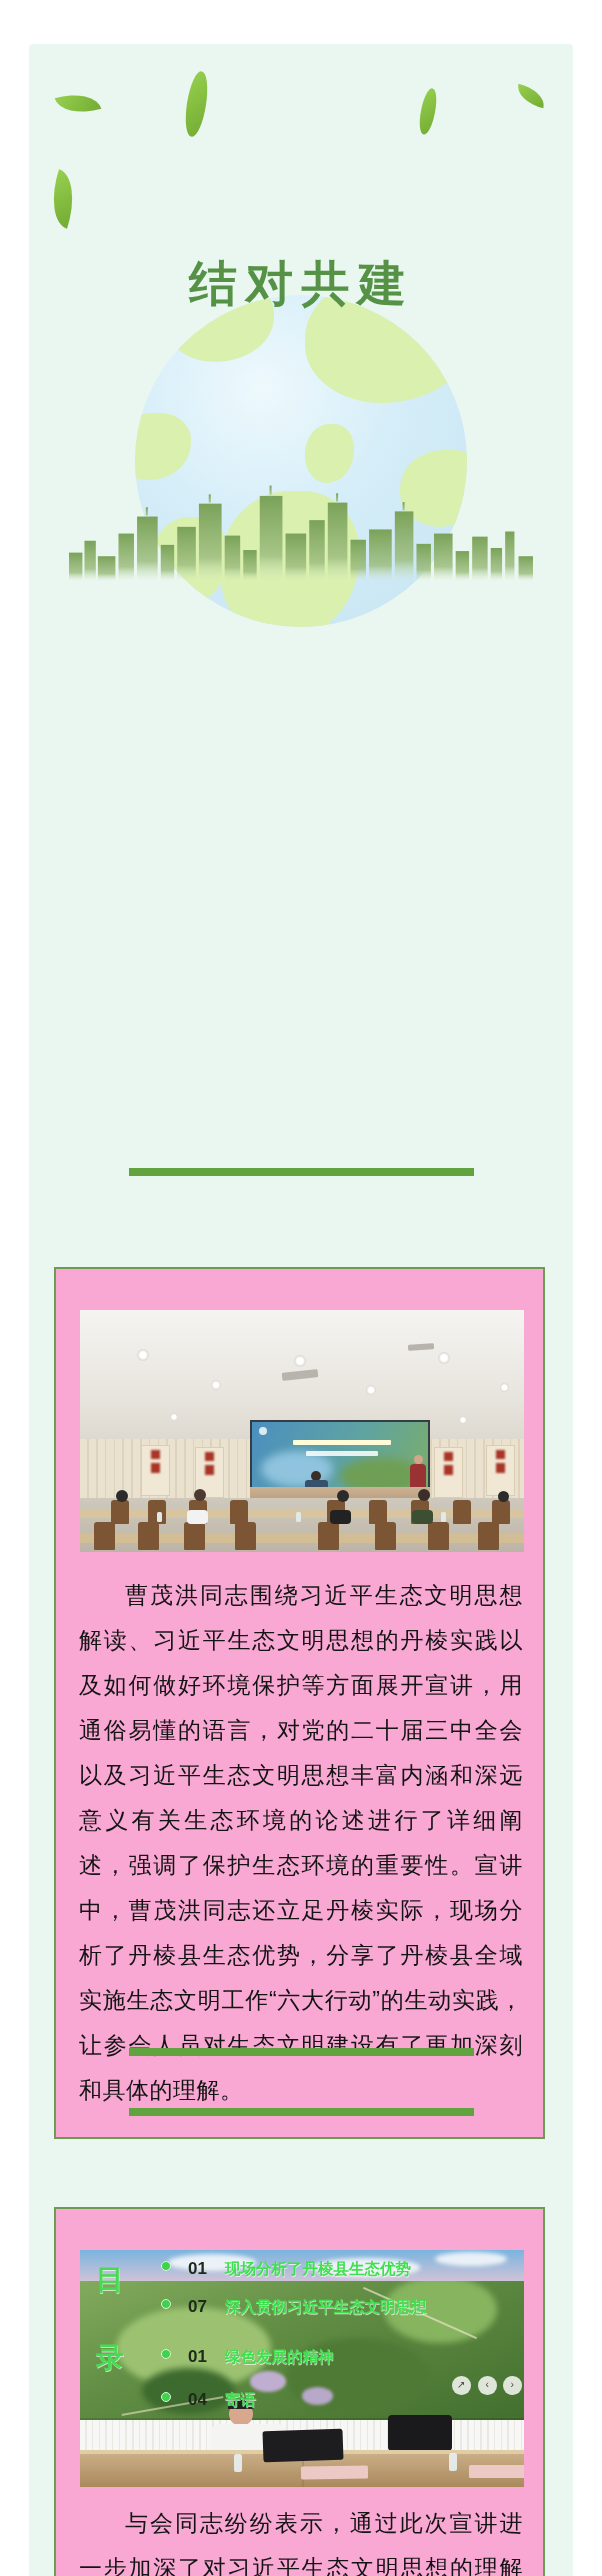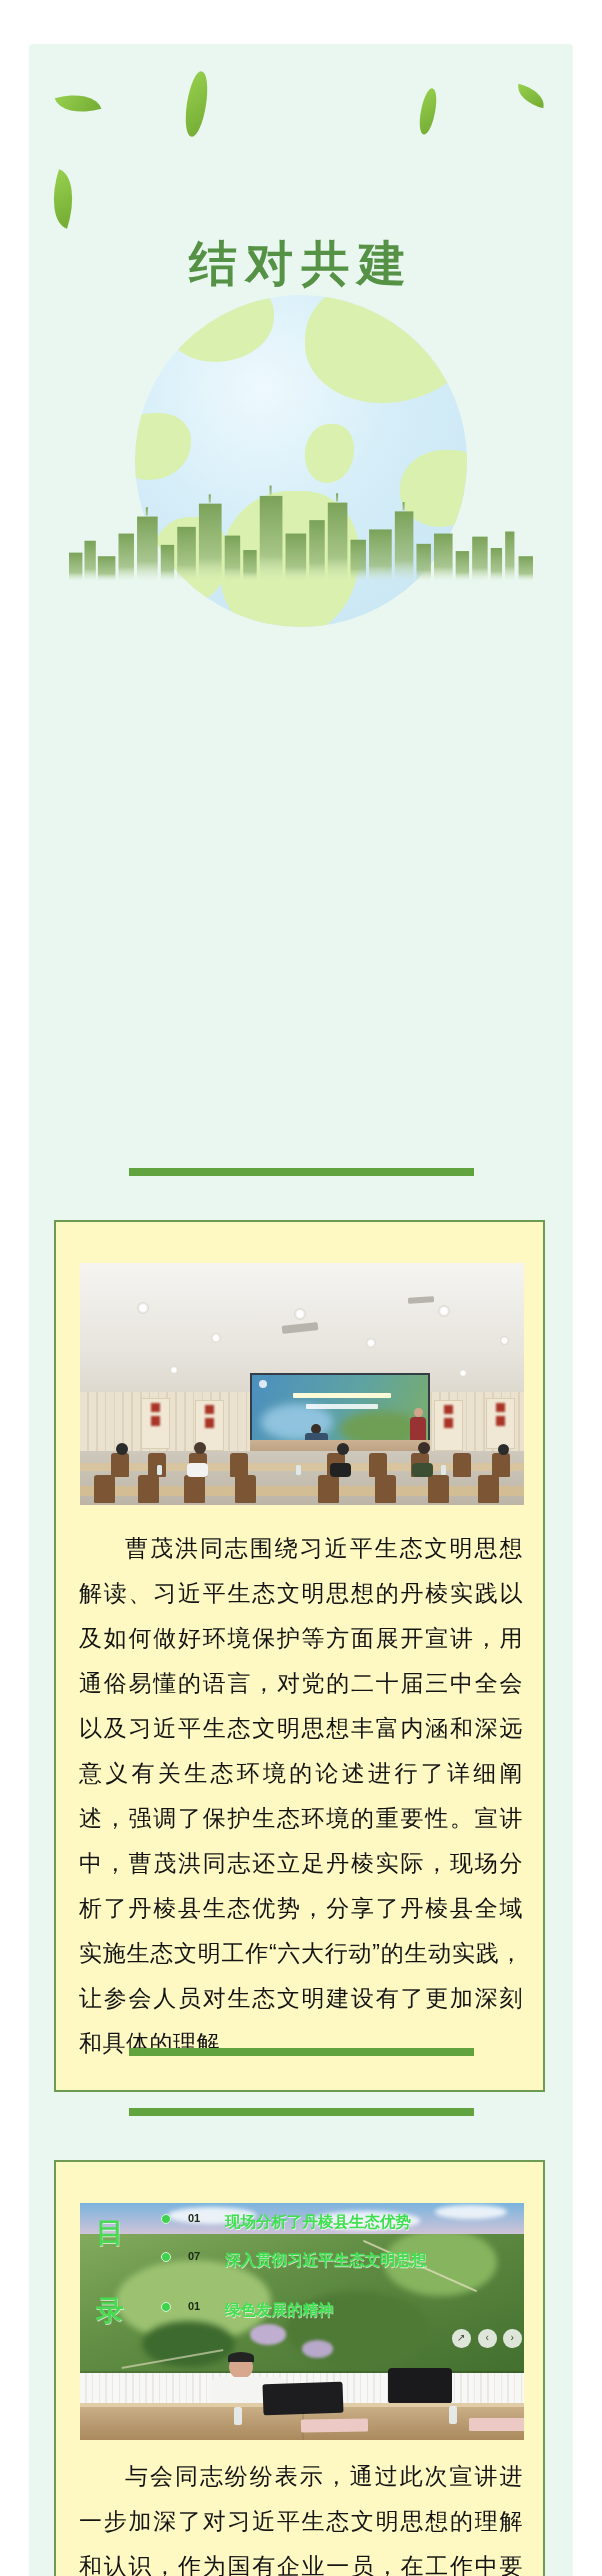--- a/index.html
+++ b/index.html
@@ -21,21 +21,21 @@
          overflow:hidden;z-index:2;}
   .cont{position:absolute;background:#d9f0ae;border-radius:50% 40% 55% 45%;}
   .skyline{left:70px;top:483px;width:464px;height:98px;z-index:4;}
   
   .pbox{left:55px;top:713px;width:490px;height:412px;
         border-left:1.5px solid #6d9b51;border-right:1.5px solid #6d9b51;}
   .para{font-size:23px;line-height:45px;color:#141414;text-align:justify;
         text-indent:2em;letter-spacing:0.5px;}
   .p1{left:23px;top:4.1px;width:444px;}
   
-  .card{left:55px;width:491px;background:#fef9c3;border:2.1px solid #6d9b51;box-sizing:border-box;}
+  .card{left:55px;width:491px;background:#f9a8d4;border:2.1px solid #6d9b51;box-sizing:border-box;margin-top:47px;}
   .card1{top:1176px;height:872px;}
   .card2{top:2116px;height:810px;}
   .bar{left:129px;width:345px;height:8.2px;background:#61a33e;z-index:3;}
   .photo{left:24px;width:444px;overflow:hidden;background:#ddd;}
   .photo1{top:41px;height:242px;}
   .photo2{top:41px;height:237px;}
   .p2{left:23px;top:304px;width:444px;}
   .p3{left:23px;top:292px;width:444px;}
   
   .ceil{left:0;top:0;width:445px;height:129px;background:linear-gradient(#f5f4f1,#e7e4dd 70%,#ded9cf);}
@@ -54,21 +54,21 @@
   
   .scr2{left:0;top:0;width:445px;height:170px;
         background:linear-gradient(160deg,#8cb264 0%,#618e44 45%,#436f2f 100%);overflow:hidden;}
   .sky2{left:0;top:0;width:445px;height:31px;background:linear-gradient(#7ab4de,#cfc3d8);}
   .cloud{background:#ffffff;opacity:.8;border-radius:50%;filter:blur(2.1px);}
   .blob{border-radius:50%;filter:blur(3.1px);}
   .menuChar{left:14.4px;width:31px;text-align:center;font-size:28px;font-weight:bold;color:#49da54;
             text-shadow:0.5px 0.5px 0 #ffffffaa;z-index:3;}
   .slideRow{left:0;width:422px;height:24px;z-index:3;}
   .dot{width:8.2px;height:8.2px;border-radius:50%;background:#3fd24d;border:1px solid #d9f7dd;}
-  .num{position:absolute;left:108px;top:2.1px;font-size:11px;font-weight:bold;color:#1c2a18;}
+  .num{position:absolute;left:108px;top:2.1px;font-size:17px;font-weight:bold;color:#1c2a18;}
   .lbl{position:absolute;left:145px;top:2.1px;font-size:15.5px;font-weight:bold;color:#3fe04f;
        text-shadow:0.5px 0.5px 0 #ffffffb0;white-space:nowrap;}
   .navc{width:18.5px;height:18.5px;border-radius:50%;background:#ffffffd0;color:#4a4a4a;
         font-size:10.3px;text-align:center;line-height:18.5px;z-index:4;}
   .wall2{left:0;top:170px;width:445px;height:30px;
          background:repeating-linear-gradient(90deg,#f7f7f5 0 5.2px,#e9e8e3 5.2px 6.7px);}
   .desk2{left:0;top:200px;width:445px;height:37px;
          background:linear-gradient(#cdb28b,#aa895d),
                     repeating-linear-gradient(90deg,transparent 0 31px,#00000010 31px 32px);}
   .plate{width:67px;height:13.4px;background:#edc9c5;border-radius:1.5px;}
@@ -87,21 +87,21 @@
   <div class="abs globe" style="left:106px;top:251px;">
     <div class="cont" style="left:31px;top:-15.5px;width:108px;height:82px;"></div>
     <div class="cont" style="left:170px;top:-20.6px;width:170px;height:129px;"></div>
     <div class="cont" style="left:-20.6px;top:118px;width:77px;height:67px;"></div>
     <div class="cont" style="left:170px;top:129px;width:49px;height:59px;"></div>
     <div class="cont" style="left:265px;top:155px;width:88px;height:77px;"></div>
     <div class="cont" style="left:85px;top:196px;width:139px;height:149px;"></div>
     <div class="cont" style="left:15.5px;top:222px;width:77px;height:88px;"></div>
   </div>
 
-  <div class="abs titleLine" style="top:188px;left:-29px;">结对共建</div>
+  <div class="abs titleLine" style="top:208px;left:-29px;">结对共建</div>
 
   <svg class="abs skyline" style="left:40px;top:439px;" viewBox="0 0 900 190">
     <defs>
       <linearGradient id="sg" x1="0" y1="0" x2="0" y2="1">
         <stop offset="0" stop-color="#7aa258"></stop>
         <stop offset="0.7" stop-color="#9dbd7f" stop-opacity="0.85"></stop>
         <stop offset="1" stop-color="#cfe3bb" stop-opacity="0"></stop>
       </linearGradient>
     </defs>
     <g fill="url(#sg)">
@@ -250,20 +250,25 @@
         <div class="abs slideRow" style="top:45px;">
           <div class="abs dot" style="left:81px;top:4.1px;"></div>
           <span class="num">07</span>
           <span class="lbl">深入贯彻习近平生态文明思想</span>
         </div>
         <div class="abs slideRow" style="top:95px;">
           <div class="abs dot" style="left:81px;top:4.1px;"></div>
           <span class="num">01</span>
           <span class="lbl">绿色发展的精神</span>
         </div>
+        <div class="abs slideRow" style="top:138px;">
+          <div class="abs dot" style="left:81px;top:4.1px;"></div>
+          <span class="num">04</span>
+          <span class="lbl">寄语</span>
+        </div>
 
         <div class="abs navc" style="left:372px;top:126px;">↗</div>
         <div class="abs navc" style="left:398px;top:126px;">‹</div>
         <div class="abs navc" style="left:423px;top:126px;">›</div>
       </div>
       <div class="abs" style="left:0;top:168px;width:445px;height:3.1px;background:#00000022;"></div>
       <div class="abs wall2"></div>
       <div class="abs" style="left:308px;top:165px;width:64px;height:36px;background:#1a1a1c;border-radius:4.1px;"></div>
       <div class="abs" style="left:149px;top:152px;width:24px;height:24px;border-radius:50%;background:#d8a88e;"></div>
       <div class="abs" style="left:148px;top:149px;width:26px;height:10.3px;border-radius:50% 50% 0 0;background:#232323;"></div>

